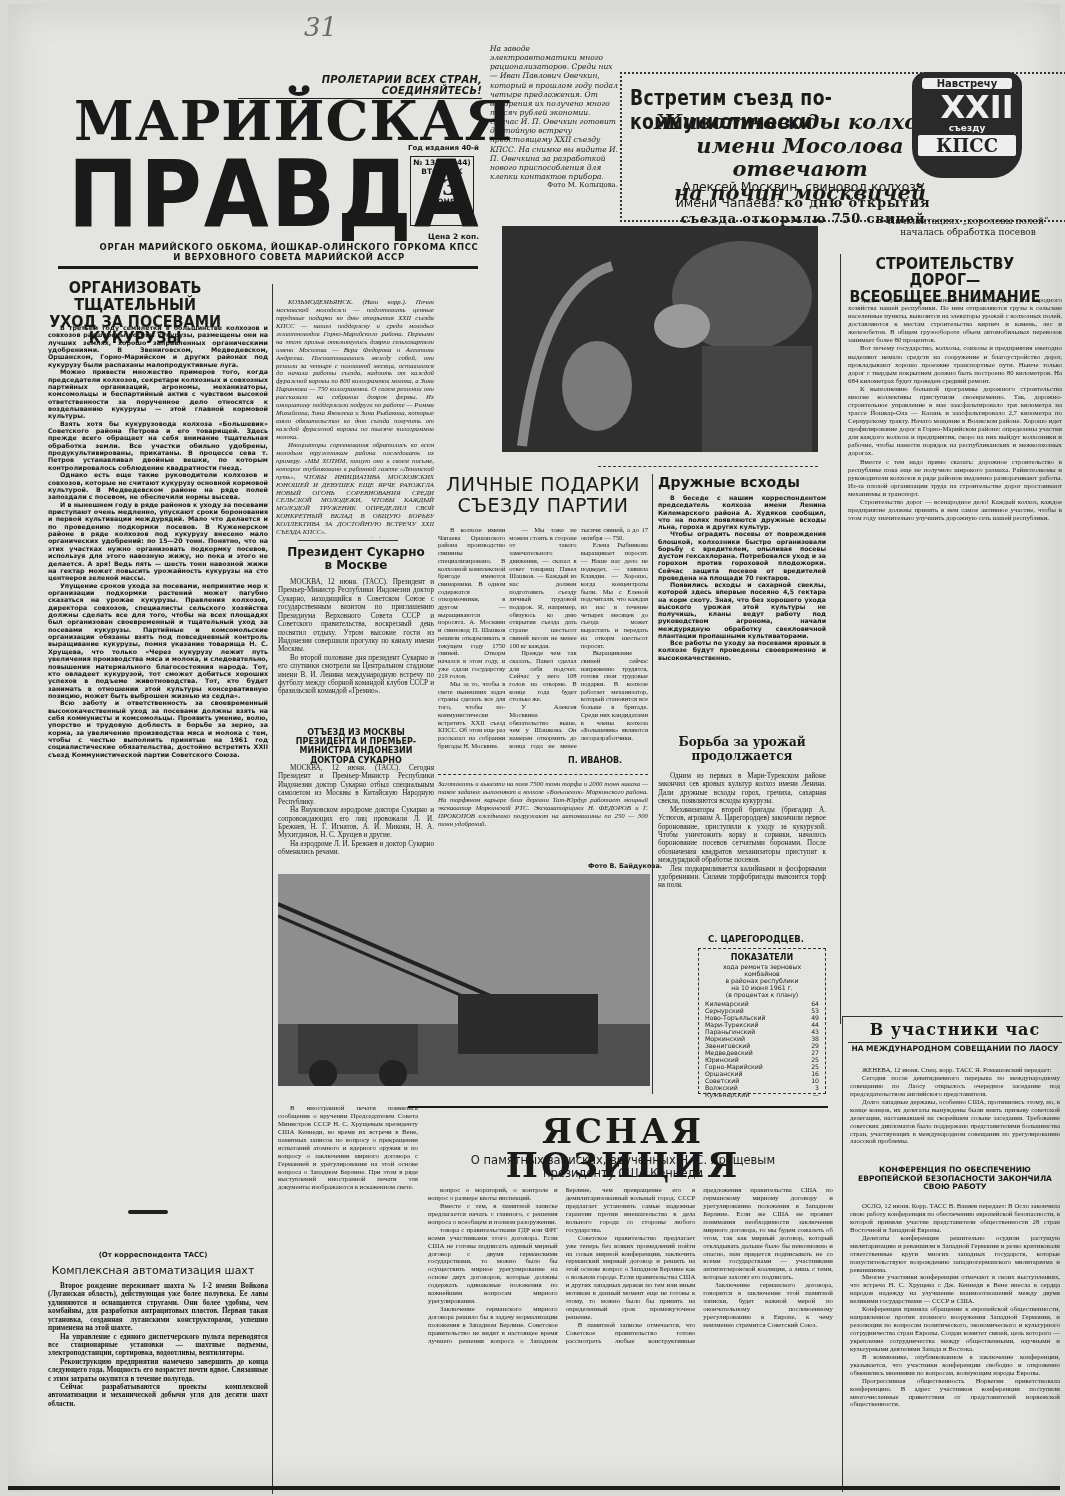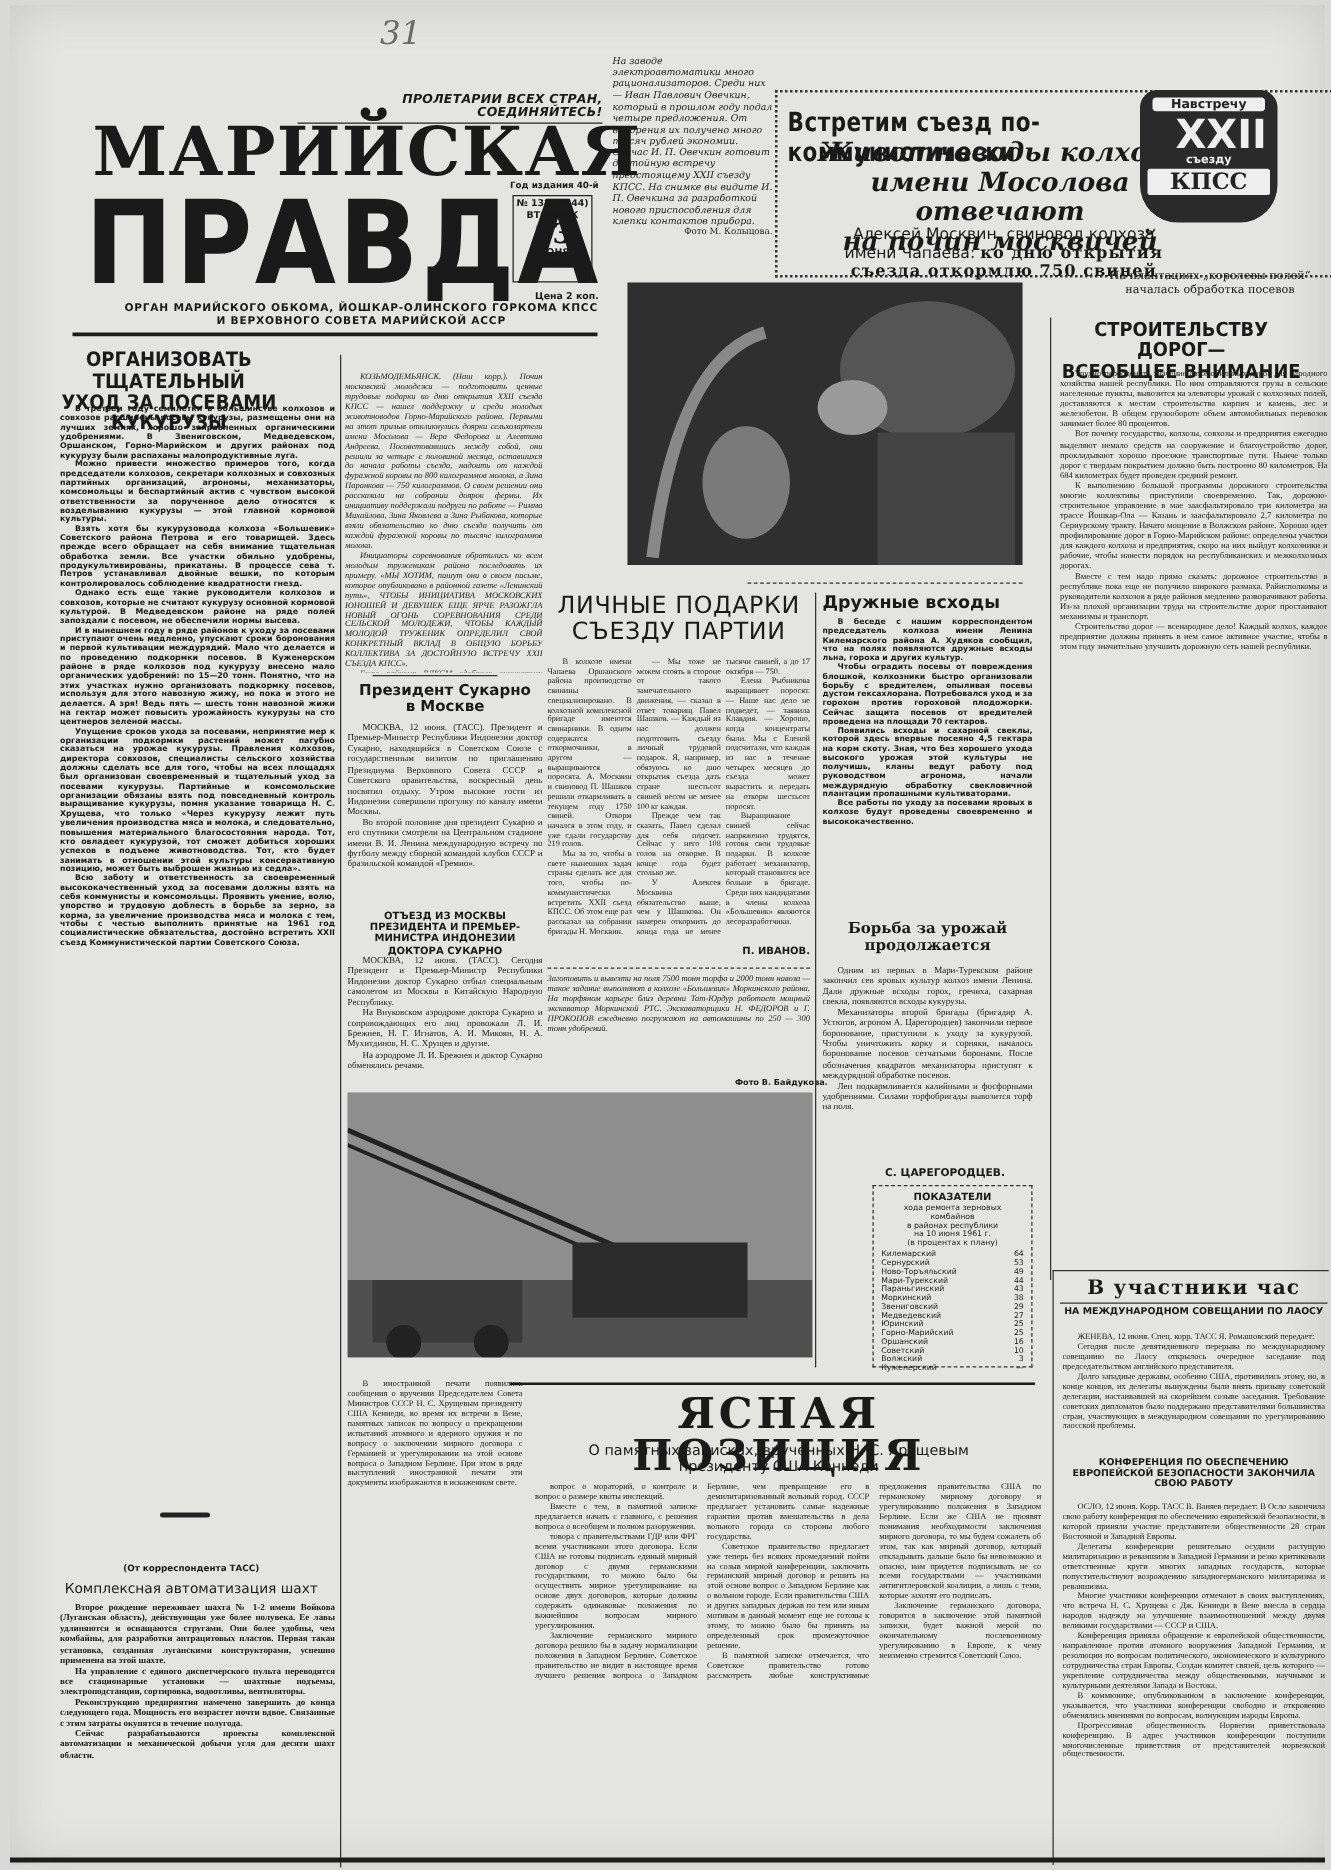--- a/index.html
+++ b/index.html
@@ -163,21 +163,21 @@
     <div class="body" style="font-size:6.6px;">
       <p>В колхозе имени Чапаева Оршанского района производство свинины специализировано. В колхозной комплексной бригаде имеются свинарники. В одном содержатся откормочники, в другом — выращиваются поросята. А. Москвин и свиновод П. Шашков решили откармливать в текущем году 1750 свиней. Откорм начался в этом году, и уже сдали государству 219 голов.</p>
       <p>Мы за то, чтобы в свете нынешних задач страны сделать все для того, чтобы по-коммунистически встретить XXII съезд КПСС. Об этом еще раз рассказал на собрании бригады Н. Москвин.</p>
       <p>— Мы тоже не можем стоять в стороне от такого замечательного движения, — сказал в ответ товарищ Павел Шашков. — Каждый из нас должен подготовить съезду личный трудовой подарок. Я, например, обязуюсь ко дню открытия съезда дать стране шестьсот свиней весом не менее 100 кг каждая.</p>
       <p>Прежде чем так сказать, Павел сделал для себя подсчет. Сейчас у него 108 голов на откорме. В конце года будет столько же.</p>
       <p>У Алексея Москвина обязательство выше, чем у Шашкова. Он намерен откормить до конца года не менее тысячи свиней, а до 17 октября — 750.</p>
       <p>Елена Рыбникова выращивает поросят. — Наше нас дело не подведет, — заявила Клавдия. — Хорошо, когда концентраты были. Мы с Еленой подсчитали, что каждая из нас в течение четырех месяцев до съезда может вырастить и передать на откорм шестьсот поросят.</p>
       <p>Выращивание свиней сейчас напряженно трудятся, готовя свои трудовые подарки. В колхозе работает механизатор, который становится все больше в бригаде. Среди них кандидатами в члены колхоза «Большевик» являются лесоразработчики. Хотят дать Сталина и многие другие.</p>
     </div>
   </div>
-  <div class="abs" style="left:560px;top:752px;width:80px;text-align:right;font-family:'DejaVu Sans',sans-serif;font-weight:bold;font-size:8px;">П. ИВАНОВ.</div>
+  <div class="abs" style="left:560px;top:752px;width:80px;text-align:left;font-family:'DejaVu Sans',sans-serif;font-weight:bold;font-size:8px;">П. ИВАНОВ.</div>
 
   <div class="abs dotline" style="left:430px;top:770px;width:210px;"></div>
   <div class="abs body ital" style="left:430px;top:776px;width:210px;font-size:6.8px;">Заготовить и вывезти на поля 7500 тонн торфа и 2000 тонн навоза — такое задание выполняют в колхозе «Большевик» Моркинского района. На торфяном карьере близ деревни Тат-Юрдур работает мощный экскаватор Моркинской РТС. Экскаваторщики Н. ФЕДОРОВ и Г. ПРОКОПОВ ежедневно погружают на автомашины по 250 — 300 тонн удобрений.</div>
   <div class="abs" style="left:580px;top:858px;font-family:'DejaVu Sans',sans-serif;font-size:6.5px;font-weight:bold;">Фото В. Байдукова.</div>
   <div class="abs photo" style="left:270px;top:870px;width:372px;height:212px;background:#8c8c8c;">
     <svg width="372" height="212">
       <rect width="372" height="212" fill="#8e8e8e"></rect>
       <rect y="150" width="372" height="62" fill="#505050"></rect>
       <path d="M0 30 L300 160" stroke="#222" stroke-width="4"></path>
       <path d="M0 42 L300 172" stroke="#222" stroke-width="3"></path>

